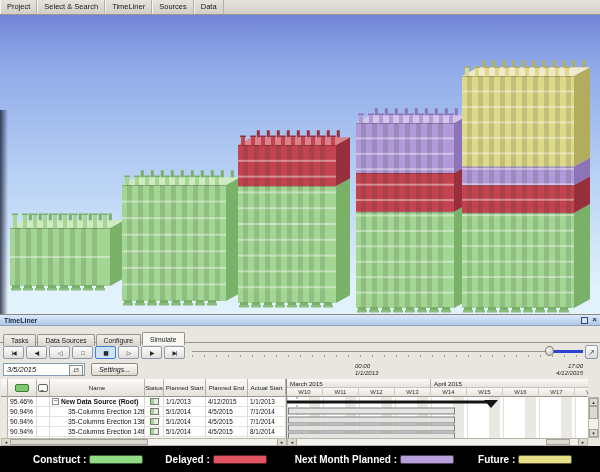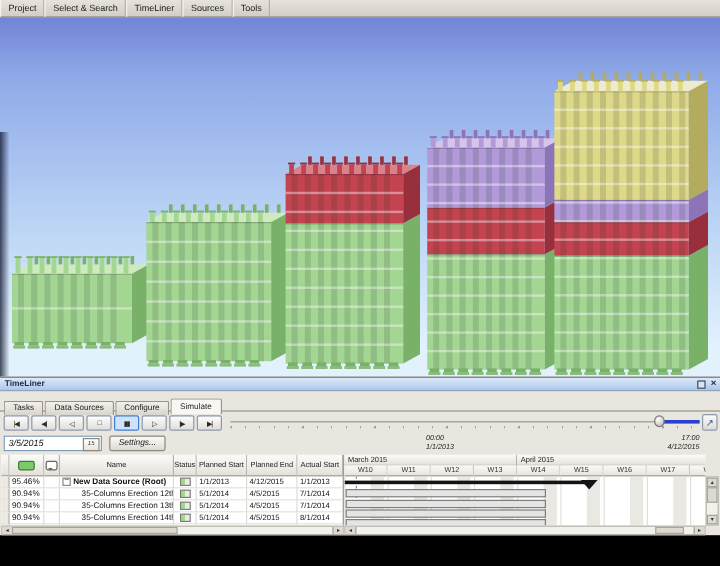--- a/index.html
+++ b/index.html
@@ -120,21 +120,21 @@
 </style>
 </head>
 <body>
 
 <div id="app">
   <div id="menubar">
       <span class="menu-item">Project</span>
       <span class="menu-item">Select &amp; Search</span>
       <span class="menu-item">TimeLiner</span>
       <span class="menu-item">Sources</span>
-      <span class="menu-item">Tools</span>
+      <span class="menu-item">Data</span>
     </div>
 
   <div id="viewport" style="background: linear-gradient(rgb(113, 132, 214) 0%, rgb(142, 169, 232) 16%, rgb(185, 210, 244) 55%, rgb(226, 242, 253) 92%);">
     <svg id="scene" width="600" height="299">
         <g>
           <rect x="10" y="213" width="100" height="58" fill="#a3d593"></rect>
           <polygon points="110,213 124,205.3 124,263.3 110,271" fill="#7ab169"></polygon>
           <rect x="10" y="213" width="100" height="1" fill="rgba(0,0,0,0.2)"></rect>
           <rect x="15" y="213" width="5" height="58" fill="rgba(20,40,25,0.14)"></rect>
           <rect x="26" y="213" width="5" height="58" fill="rgba(20,40,25,0.14)"></rect>
@@ -687,13 +687,31 @@
         <div class="hs-right">▸</div>
       </div>
       <div id="hscroll-gantt" class="hscroll">
         <div class="hs-left">◂</div>
         <div class="hs-thumb" style="left:258px;width:24px;"></div>
         <div class="hs-right">▸</div>
       </div>
     </div>
   </div>
 
+  <div id="legend" style="background: rgb(0, 0, 0);">
+      <div class="leg-item" style="margin-left: 33px;">
+        <span class="leg-label">Construct :</span>
+        <span class="leg-swatch" style="background: rgb(146, 220, 134);"></span>
+      </div>
+      <div class="leg-item" style="margin-left: 22px;">
+        <span class="leg-label">Delayed :</span>
+        <span class="leg-swatch" style="background: rgb(226, 85, 96);"></span>
+      </div>
+      <div class="leg-item" style="margin-left: 28px;">
+        <span class="leg-label">Next Month Planned :</span>
+        <span class="leg-swatch" style="background: rgb(185, 160, 219);"></span>
+      </div>
+      <div class="leg-item" style="margin-left: 24px;">
+        <span class="leg-label">Future :</span>
+        <span class="leg-swatch" style="background: rgb(230, 225, 137);"></span>
+      </div>
+    </div>
 </div>
 
 </body></html>

